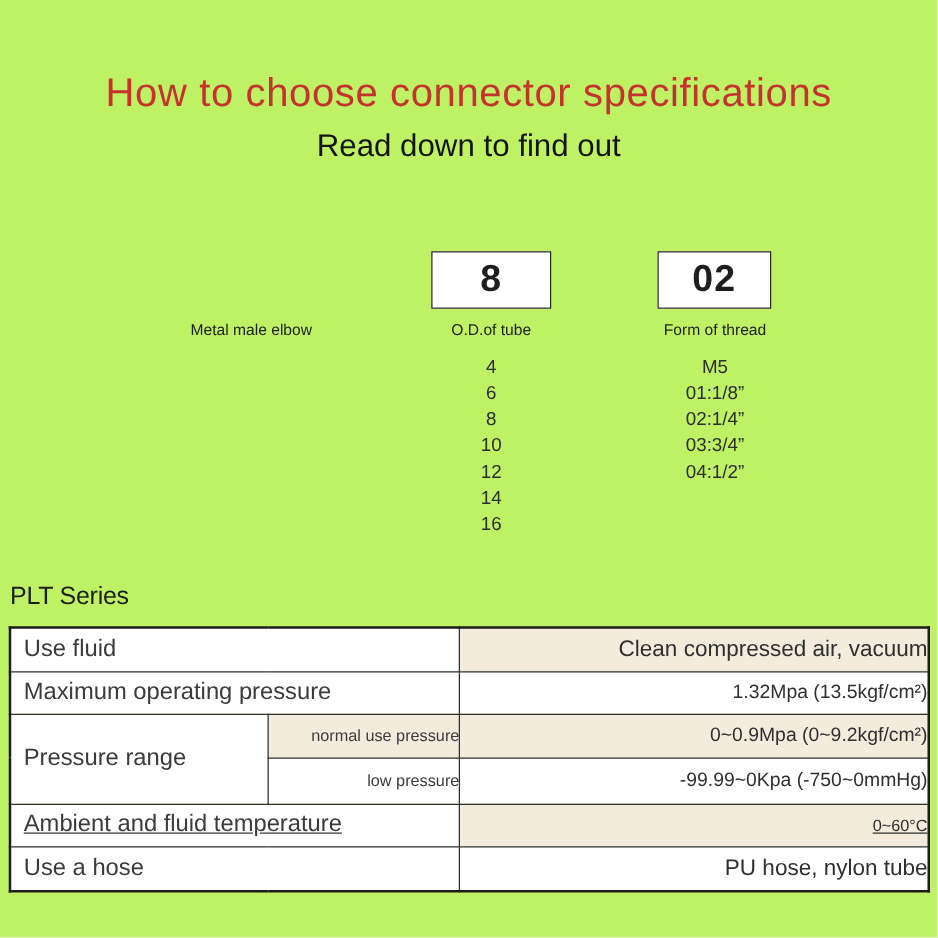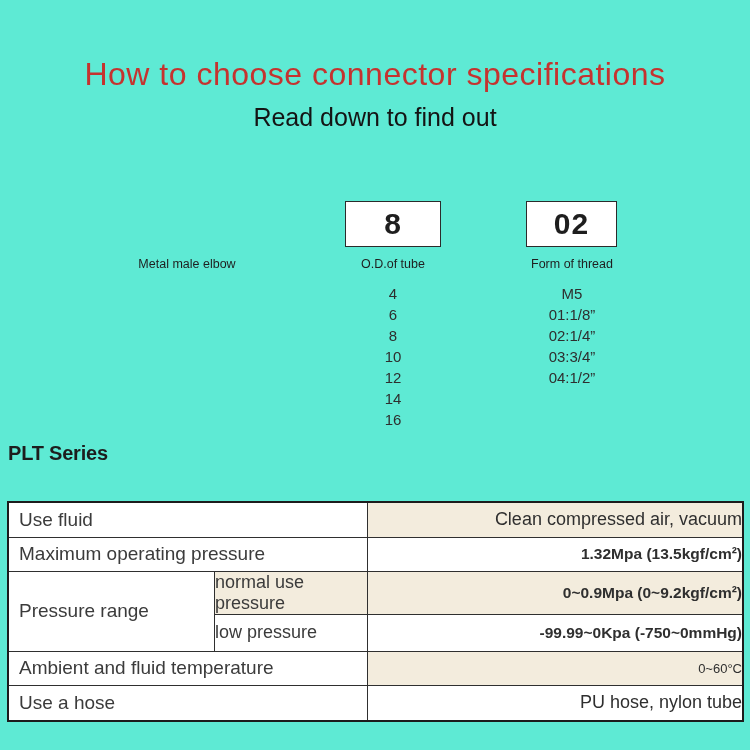--- a/index.html
+++ b/index.html
@@ -2,21 +2,21 @@
 <html><head>
 <meta charset="utf-8">
 <style>
   * { margin: 0; padding: 0; box-sizing: border-box; }
   html, body { background: #ffffff; }
   body { font-family: "Liberation Sans", sans-serif; }
   .page {
     position: relative;
     width: 750px;
     height: 750px;
-    background: #5eead4;
+    background: #bef264;
     overflow: hidden;
   }
 
   
   .title {
     position: absolute;
     left: 0; top: 56px; width: 750px;
     text-align: center;
     font-size: 32px;
     font-weight: normal;
@@ -50,42 +50,42 @@
   .box-od  { left: 345px; top: 201px; width: 96px;  height: 46px; }
   .box-thr { left: 526px; top: 201px; width: 91px;  height: 46px; }
 
   .seg-label {
     position: absolute;
     top: 257px;
     text-align: center;
     font-size: 12.5px;
     color: #1f1f1f;
   }
-  .seg-label-1 { left: 112px; width: 150px; }
+  .seg-label-1 { left: 126px; width: 150px; }
   .seg-label-2 { left: 343px; width: 100px; }
   .seg-label-3 { left: 512px; width: 120px; }
 
   .opt-list {
     position: absolute;
     top: 283px;
     text-align: center;
     font-size: 15px;
     line-height: 21px;
     color: #2e2e2e;
   }
   .list-tube   { left: 343px; width: 100px; }
   .list-thread { left: 512px; width: 120px; }
   .opt-list span { display: block; }
 
   
   .series-heading {
     position: absolute;
-    left: 8px; top: 442px;
+    left: 8px; top: 466px;
     font-size: 20px;
-    font-weight: bold;
+    font-weight: normal;
     color: #1d1d1d;
     letter-spacing: -0.2px;
   }
 
   
   table.spec {
     position: absolute;
     left: 7px; top: 501px;
     width: 737px;
     border-collapse: collapse;
@@ -94,35 +94,35 @@
   table.spec, table.spec td { border: 1px solid #2f2f2f; }
   table.spec { border: 2px solid #1c1c1c; }
   td.lbl {
     font-size: 19px;
     color: #3b3b3b;
     padding-left: 10px;
     text-align: left;
     background: #ffffff;
   }
   td.sublbl {
-    font-size: 18px;
+    font-size: 13px;
     color: #3b3b3b;
-    text-align: left;
+    text-align: right;
   }
   td.val { text-align: right; color: #2f2f2f; }
   .val-lg { font-size: 18px; }
-  .val-md { font-size: 15.5px; font-weight: bold; }
+  .val-md { font-size: 15.5px; }
   .val-sm { font-size: 13px; }
   .beige  { background: #f3ecdd; }
   .white  { background: #ffffff; }
   tr.r1 td { height: 35px; }
   tr.r2 td { height: 34px; }
   tr.r3 td { height: 35px; }
   tr.r4 td { height: 37px; }
-  tr.r5 td { height: 34px; }
+  tr.r5 td { height: 34px; text-decoration: underline; }
   tr.r6 td { height: 36px; }
 </style>
 </head>
 <body>
 
 <div class="page">
 
   <div class="title">How to choose connector specifications</div>
   <div class="subtitle">Read down to find out</div>
 

